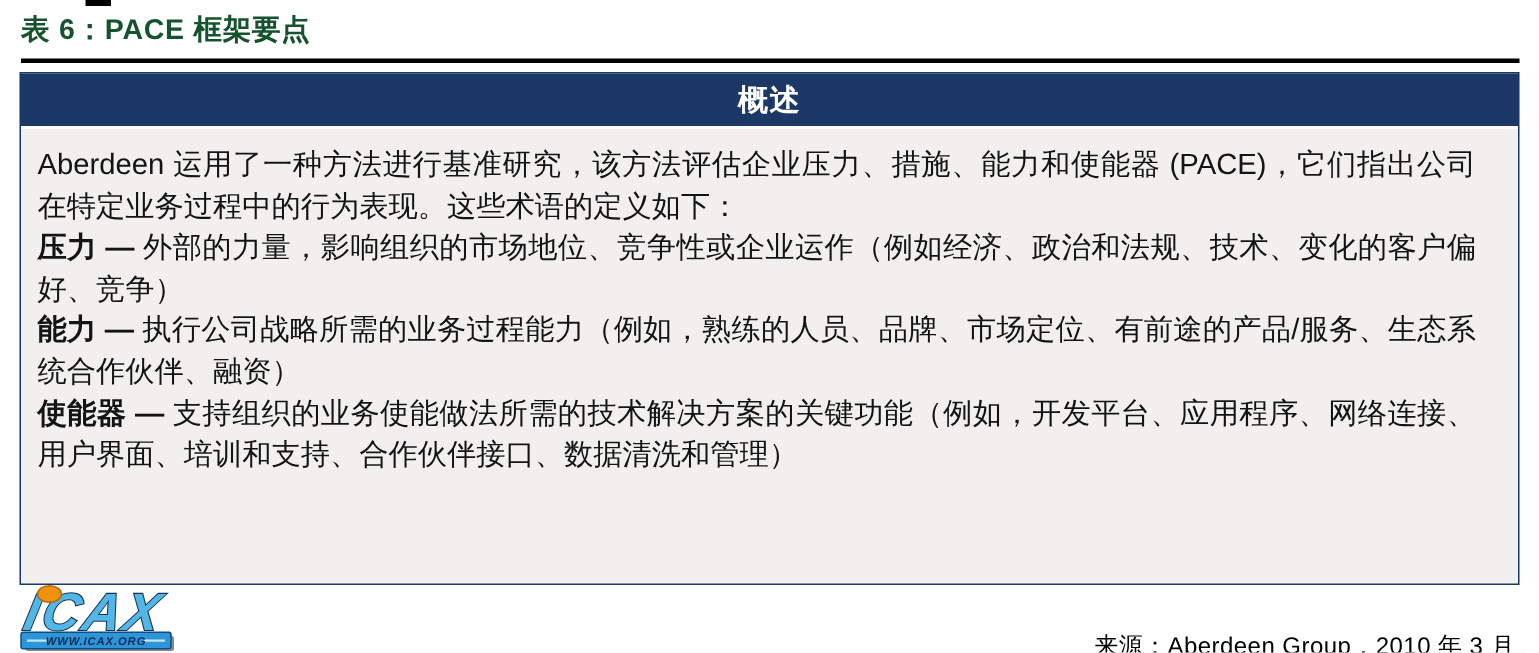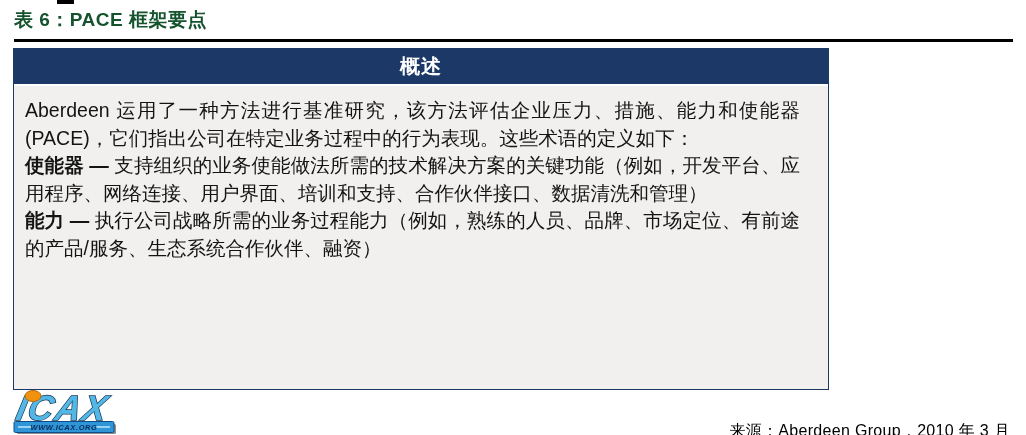--- a/index.html
+++ b/index.html
@@ -18,21 +18,21 @@
     position: absolute; left: 14px; top: 7px;
     font-size: 19px; font-weight: bold; color: #14532d;
     letter-spacing: 0.5px;
   }
   .title-rule {
     position: absolute; left: 14px; top: 39px;
     width: 999px; height: 3px; background: #000;
   }
   .pace-table {
     position: absolute; left: 13px; top: 48px;
-    width: 816px; height: 342px;
+    width: 1000px; height: 342px;
     box-sizing: border-box;
     border: 1px solid #1B3866;
     background: #F1F0EE;
   }
   .table-header {
     height: 37px;
     background: #1B3866;
     border-bottom: 2px solid #ffffff;
     box-sizing: border-box;
     color: #ffffff;
@@ -66,22 +66,23 @@
 
 <div class="top-fragment"></div>
 
 <div class="doc-title">表 6：PACE 框架要点</div>
 <div class="title-rule"></div>
 
 <div class="pace-table">
   <div class="table-header">概述</div>
   <div class="table-body">
     <p><span class="term"></span><span>Aberdeen 运用了一种方法进行基准研究，该方法评估企业压力、措施、能力和使能器 (PACE)，它们指出公司在特定业务过程中的行为表现。这些术语的定义如下：</span></p>
+    <p><span class="term">压力 —</span><span> 外部的力量，影响组织的市场地位、竞争性或企业运作（例如经济、政治和法规、技术、变化的客户偏好、竞争）</span></p>
+    <p><span class="term">能力 —</span><span> 执行公司战略所需的业务过程能力（例如，熟练的人员、品牌、市场定位、有前途的产品/服务、生态系统合作伙伴、融资）</span></p>
     <p><span class="term">使能器 —</span><span> 支持组织的业务使能做法所需的技术解决方案的关键功能（例如，开发平台、应用程序、网络连接、用户界面、培训和支持、合作伙伴接口、数据清洗和管理）</span></p>
-    <p><span class="term">能力 —</span><span> 执行公司战略所需的业务过程能力（例如，熟练的人员、品牌、市场定位、有前途的产品/服务、生态系统合作伙伴、融资）</span></p>
   </div>
 </div>
 
 <div class="logo">
   <svg width="134" height="46" viewBox="0 0 134 46">
     <g transform="skewX(-12) translate(9,0)">
       <text x="10" y="31" font-size="35" font-weight="bold" font-style="italic" fill="#52B7E6" stroke="#16324F" stroke-width="1.4" paint-order="stroke" letter-spacing="2">ICAX</text>
     </g>
     <ellipse cx="31" cy="7" rx="8" ry="5.5" fill="#F0920E" stroke="#B56A08" stroke-width="1"></ellipse>
     <rect x="15" y="35" width="99" height="10" rx="1.5" fill="#8C8C8C"></rect>

